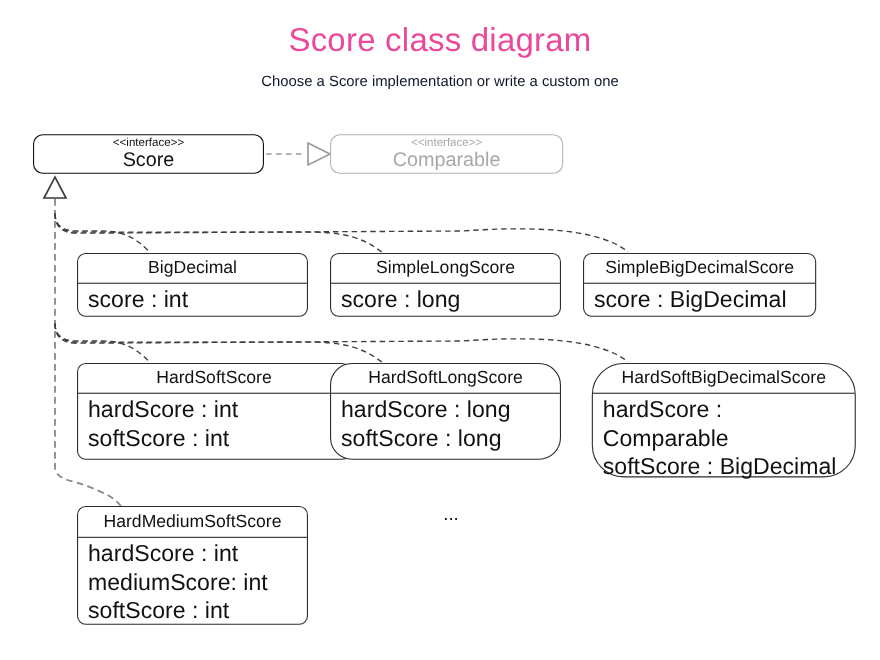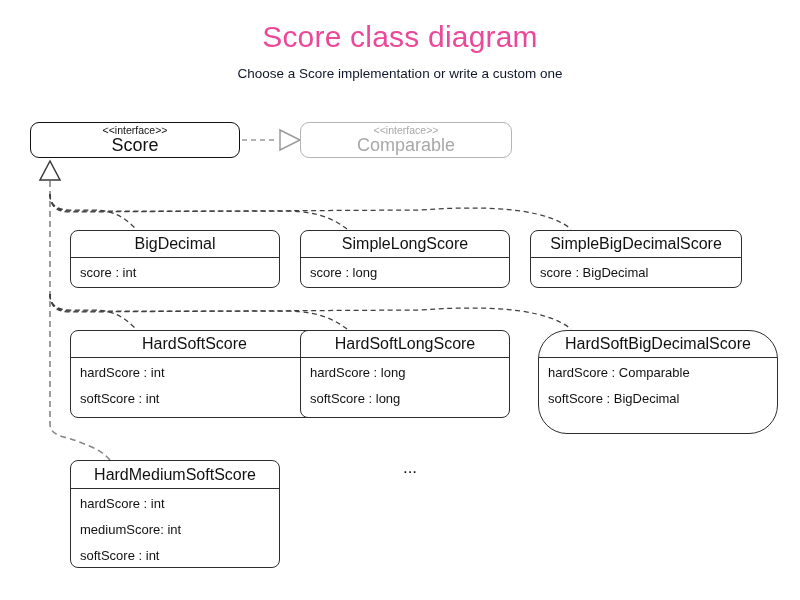--- a/index.html
+++ b/index.html
@@ -51,21 +51,21 @@
   .classbox .cname {
     box-sizing: border-box;
     height: 27px;
     border-bottom: 1.4px solid #2d2d2d;
     display: flex; align-items: center; justify-content: center;
     font-size: 16px;
     flex: 0 0 auto;
   }
   .classbox .attrs {
     padding: 2px 9px 4px 9px;
-    font-size: 13px;
+    font-size: 21px;
     line-height: 26px;
     text-align: left;
   }
   #ellipsis {
     top: 458px; left: 330px; width: 160px;
     text-align: center;
     font-size: 17px; color: #111111;
   }
 </style>
 </head>
@@ -126,21 +126,21 @@
   </div>
 
   <div class="abs classbox" style="left:70px; top:330px; width:249px; height:88px;">
     <div class="cname">HardSoftScore</div>
     <div class="attrs">
       <div>hardScore : int</div>
       <div>softScore : int</div>
     </div>
   </div>
 
-  <div class="abs classbox" style="left:300px; top:330px; width:210px; height:88px;">
+  <div class="abs classbox" style="left:300px; top:330px; width:210px; height:88px;border-radius:20px;">
     <div class="cname">HardSoftLongScore</div>
     <div class="attrs">
       <div>hardScore : long</div>
       <div>softScore : long</div>
     </div>
   </div>
 
   <div class="abs classbox" style="left:538px; top:330px; width:240px; height:104px;border-radius:29px;">
     <div class="cname">HardSoftBigDecimalScore</div>
     <div class="attrs">

